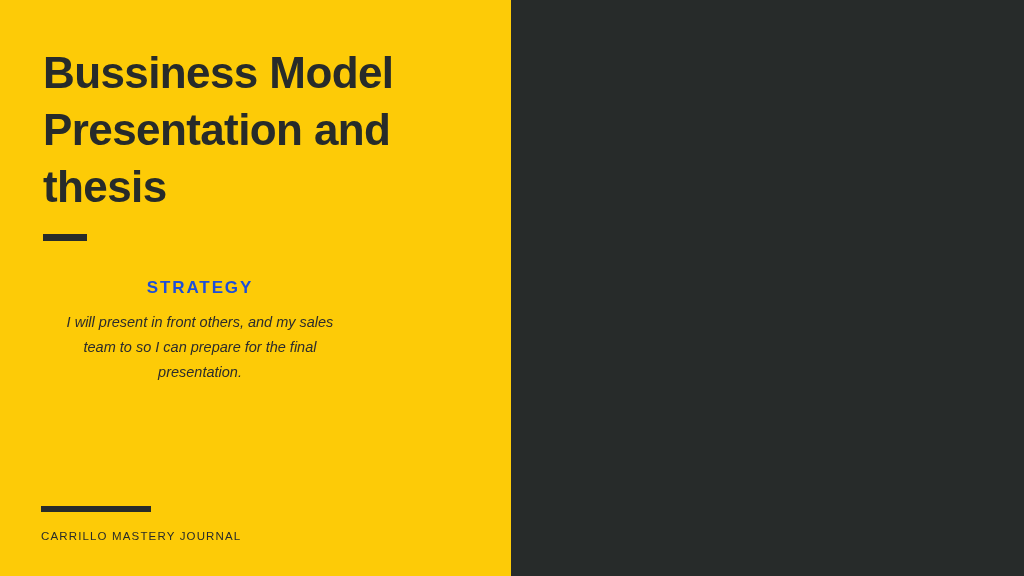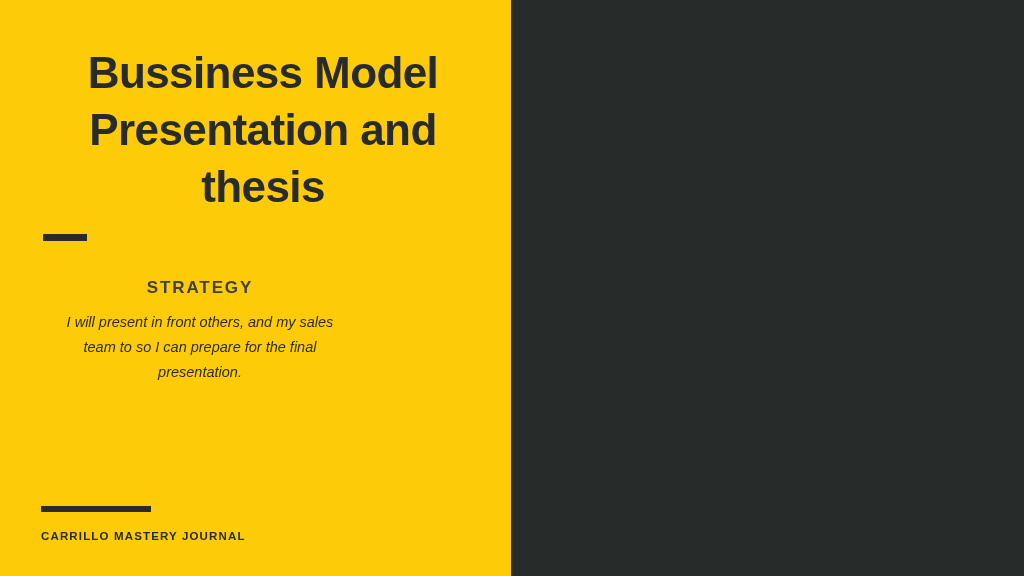--- a/index.html
+++ b/index.html
@@ -38,21 +38,20 @@
   }
 
   .slide-title {
     margin: 0;
     font-family: "Liberation Sans", sans-serif;
     font-size: 44px;
     line-height: 57px;
     font-weight: bold;
     color: #272b2a;
     letter-spacing: -0.6px;
-    text-align: center;
   }
 
   .title-rule {
     position: absolute;
     left: 43px;
     top: 234px;
     width: 44px;
     height: 7px;
     background: #272b2a;
   }
@@ -63,21 +62,21 @@
     top: 278px;
     width: 280px;
     text-align: center;
   }
 
   .strategy-heading {
     margin: 0 0 12px 0;
     font-size: 17px;
     font-weight: bold;
     letter-spacing: 1.9px;
-    color: #404040;
+    color: #1d4ed8;
   }
 
   .strategy-body {
     margin: 0;
     font-size: 14.5px;
     line-height: 25px;
     font-weight: normal;
     color: #2c2c2c;
     font-style: italic;
   }
@@ -90,21 +89,21 @@
     height: 6px;
     background: #272b2a;
   }
 
   .footer-text {
     position: absolute;
     left: 41px;
     top: 530px;
     margin: 0;
     font-size: 11.5px;
-    font-weight: bold;
+    font-weight: normal;
     letter-spacing: 1.15px;
     color: #272b2a;
   }
 
   
   .right-panel {
     position: relative;
     width: 513px;
     height: 576px;
     background: #272b2a;

